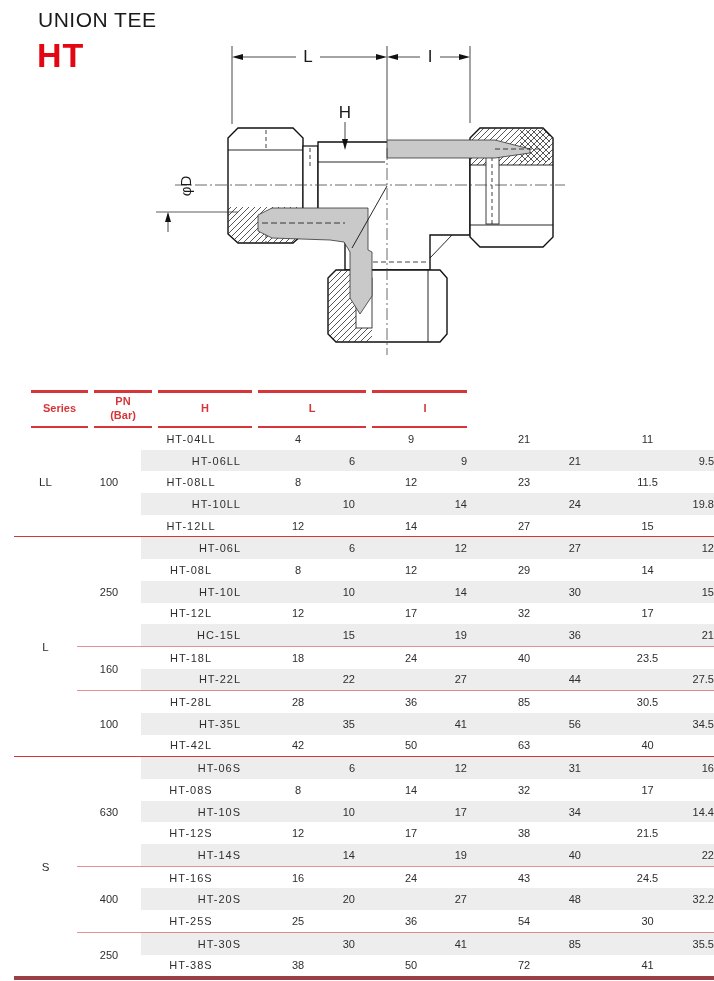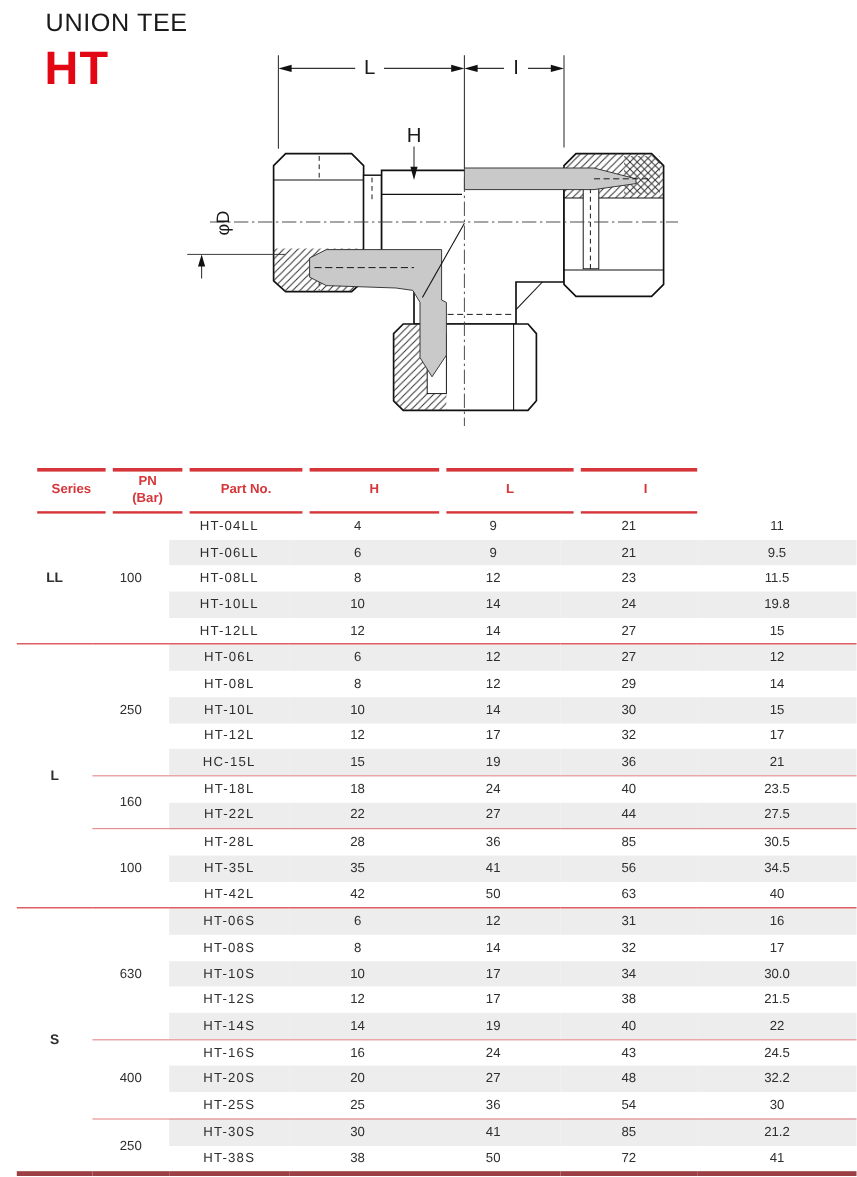--- a/index.html
+++ b/index.html
@@ -2,21 +2,21 @@
 <html><head>
 <meta charset="utf-8">
 <style>
   html,body{margin:0;padding:0;background:#ffffff;}
   .page{position:relative;width:714px;height:981px;background:#fff;overflow:hidden;
         font-family:"Liberation Sans",sans-serif;color:#2e2e2e;}
 
   
   .doc-title{position:absolute;left:38px;top:8px;font-size:21px;font-weight:500;
              letter-spacing:.5px;color:#1a1a1a;}
-  .doc-logo{position:absolute;left:37px;top:36px;font-size:39px;font-weight:800;
+  .doc-logo{position:absolute;left:37px;top:36px;font-size:34px;font-weight:800;
             letter-spacing:1px;color:#e30613;}
 
   
   .drawing{position:absolute;left:150px;top:42px;width:430px;height:335px;}
   .drawing text{font-family:"Liberation Sans",sans-serif;fill:#1a1a1a;}
 
   
   .thead{position:absolute;left:28px;top:390px;width:700px;height:38px;display:grid;
          grid-template-columns:63px 64px 100px 114px 112px 114px 133px;}
   .hcell{position:relative;display:flex;flex-direction:column;justify-content:center;
@@ -24,24 +24,24 @@
   .hcell::before{content:"";position:absolute;top:0;left:3px;right:3px;
                  border-top:3px solid #d6363a;}
   .hcell::after{content:"";position:absolute;bottom:0;left:3px;right:3px;
                 border-bottom:2px solid #d6363a;}
   .hcell:last-child::before,.hcell:last-child::after{right:14px;}
 
   table.spec{position:absolute;left:14px;top:428px;width:700px;border-collapse:collapse;
              table-layout:fixed;font-size:11px;border-bottom:4px solid #9c3f44;}
   table.spec td{height:21.7px;text-align:center;vertical-align:middle;padding:0;
                 color:#2e2e2e;}
-  td.series{font-weight:700;font-size:11.5px;color:#222;}
+  td.series{font-weight:400;font-size:11.5px;color:#222;}
   td.pn{color:#333;}
   td.part{font-weight:400;letter-spacing:1px;color:#222;}
-  tr.shade td:not(.series):not(.pn){background:#ededed;}
+  tr.shade td:not(.series):not(.pn){background:#ededed;text-align:right;}
   tr.group-start td{border-top:1.5px solid #d6363a;}
   tr.sub-start td{border-top:1.5px solid rgba(214,54,58,.55);}
 </style>
 </head>
 <body>
 
 <div class="page">
 
   <div class="doc-title">UNION TEE</div>
   <div class="doc-logo">HT</div>
@@ -119,23 +119,20 @@
 
   <div class="thead">
     <div class="hcell">
       <span>Series</span>
     </div>
     <div class="hcell">
       <span>PN</span>
       <span>(Bar)</span>
     </div>
     <div class="hcell">
-      <span>Part No.</span>
-    </div>
-    <div class="hcell">
       <span>H</span>
     </div>
     <div class="hcell">
       <span>L</span>
     </div>
     <div class="hcell">
       <span>I</span>
     </div>
   </div>
 
@@ -275,21 +272,21 @@
           <td>8</td>
           <td>14</td>
           <td>32</td>
           <td>17</td>
         </tr>
         <tr class="shade">
           <td class="part">HT-10S</td>
           <td>10</td>
           <td>17</td>
           <td>34</td>
-          <td>30.0</td>
+          <td>14.4</td>
         </tr>
         <tr>
           <td class="part">HT-12S</td>
           <td>12</td>
           <td>17</td>
           <td>38</td>
           <td>21.5</td>
         </tr>
         <tr class="shade">
           <td class="part">HT-14S</td>
@@ -319,21 +316,21 @@
           <td>36</td>
           <td>54</td>
           <td>30</td>
         </tr>
         <tr class="shade sub-start">
           <td class="pn" rowspan="2">250</td>
           <td class="part">HT-30S</td>
           <td>30</td>
           <td>41</td>
           <td>85</td>
-          <td>21.2</td>
+          <td>35.5</td>
         </tr>
         <tr>
           <td class="part">HT-38S</td>
           <td>38</td>
           <td>50</td>
           <td>72</td>
           <td>41</td>
         </tr>
       </tbody>
   </table>

